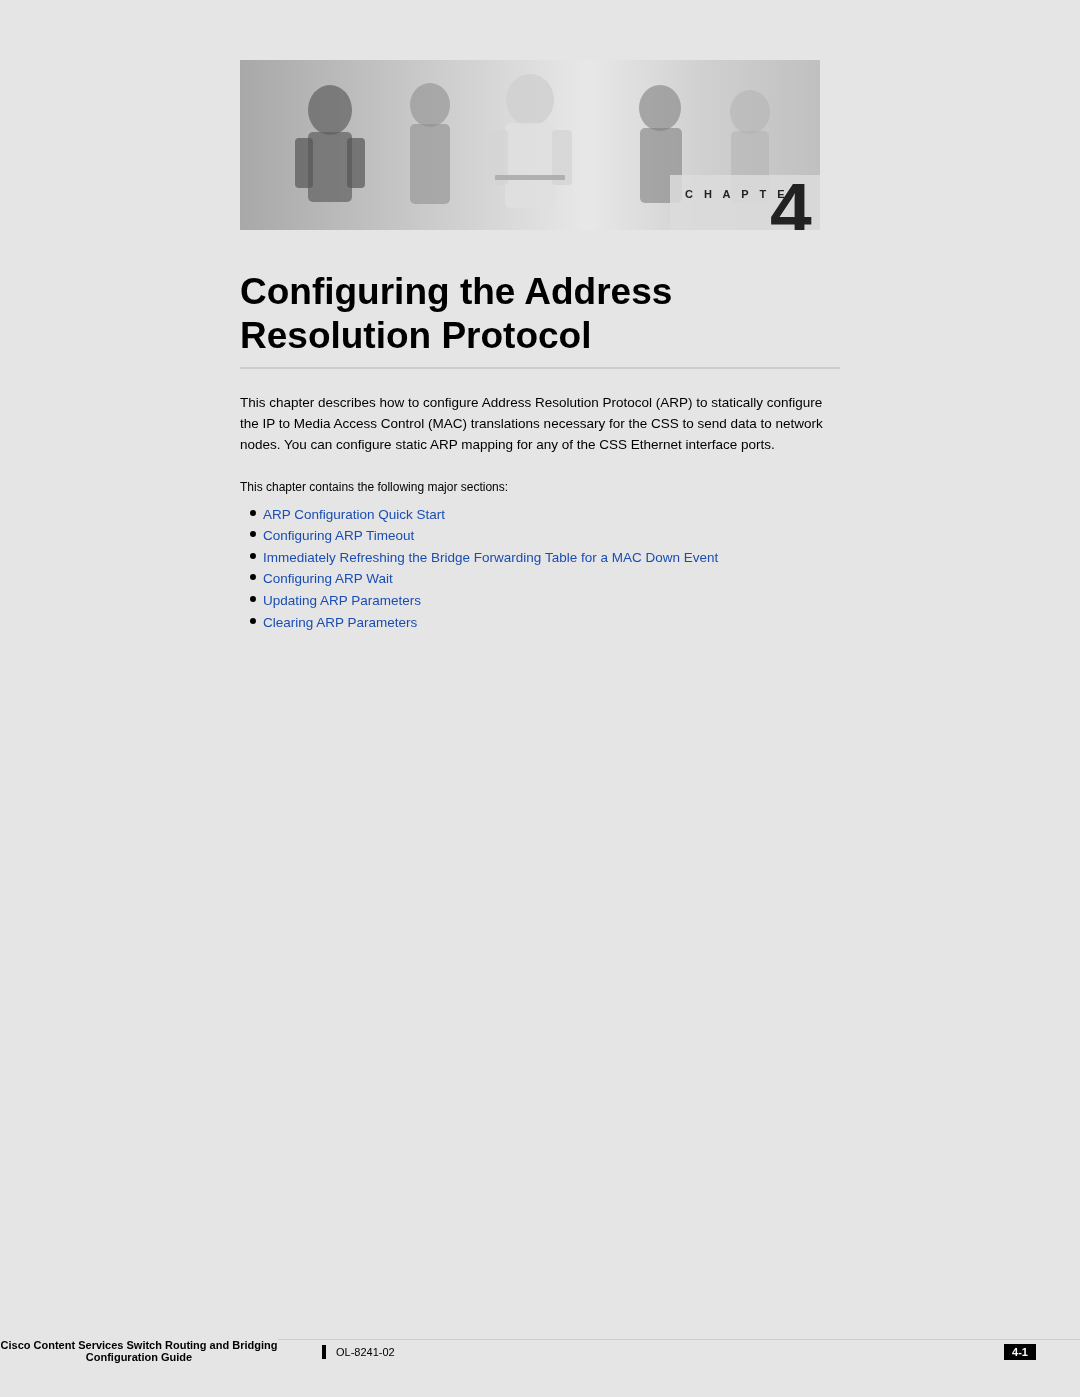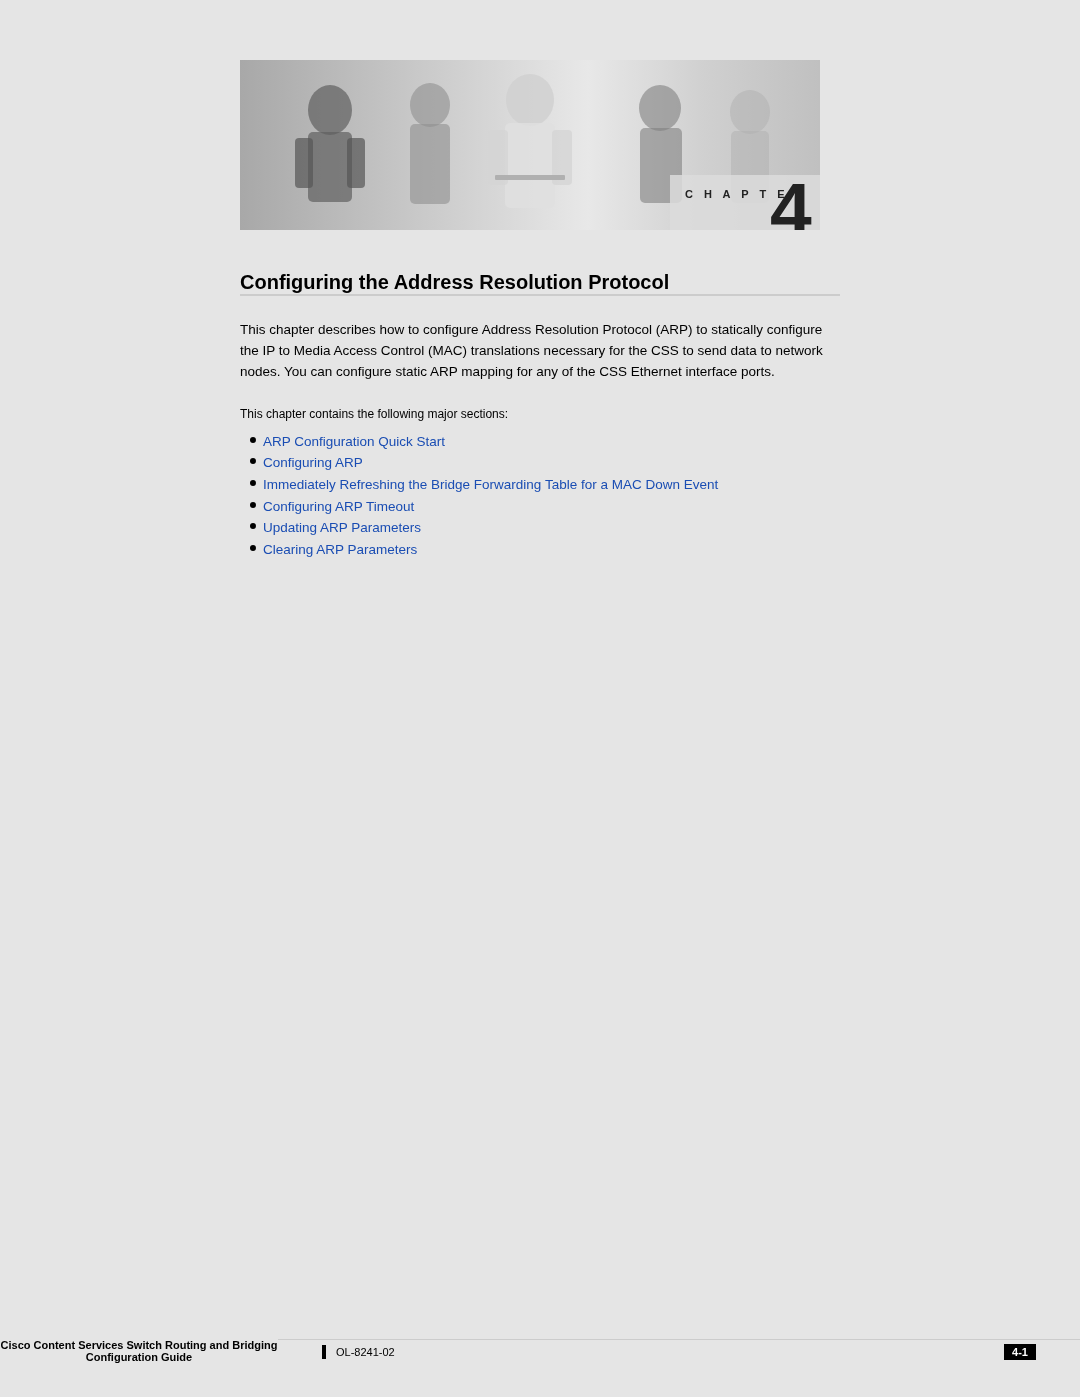--- a/index.html
+++ b/index.html
@@ -48,24 +48,25 @@
     
     .main-content {
       position: absolute;
       top: 270px;
       left: 240px;
       width: 600px;
     }
 
     
     .chapter-title {
-      font-size: 20px;
+      font-size: 37px;
       font-weight: bold;
       color: #000000;
       line-height: 1.2;
+      margin-bottom: 8px;
       font-family: Arial, Helvetica, sans-serif;
     }
 
     
     .title-rule {
       border: none;
       border-top: 2px solid #cccccc;
       margin-bottom: 24px;
       width: 100%;
     }
@@ -231,29 +232,29 @@
 
     <p class="sections-intro">This chapter contains the following major sections:</p>
 
     <ul class="bullet-list">
     <li>
           <span class="bullet-dot"></span>
           <a class="bullet-link" href="#">ARP Configuration Quick Start</a>
         </li>
         <li>
           <span class="bullet-dot"></span>
-          <a class="bullet-link" href="#">Configuring ARP</a>
+          <a class="bullet-link" href="#">Configuring ARP Timeout</a>
         </li>
         <li>
           <span class="bullet-dot"></span>
           <a class="bullet-link" href="#">Immediately Refreshing the Bridge Forwarding Table for a MAC Down Event</a>
         </li>
         <li>
           <span class="bullet-dot"></span>
-          <a class="bullet-link" href="#">Configuring ARP Timeout</a>
+          <a class="bullet-link" href="#">Configuring ARP Wait</a>
         </li>
         <li>
           <span class="bullet-dot"></span>
           <a class="bullet-link" href="#">Updating ARP Parameters</a>
         </li>
         <li>
           <span class="bullet-dot"></span>
           <a class="bullet-link" href="#">Clearing ARP Parameters</a>
         </li>
       </ul>

